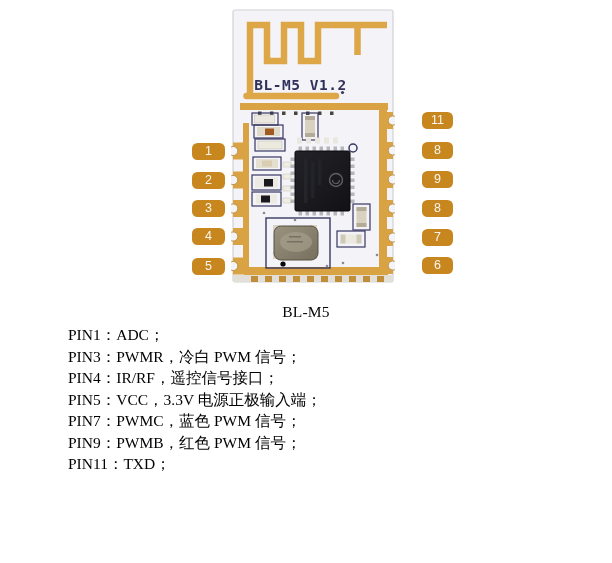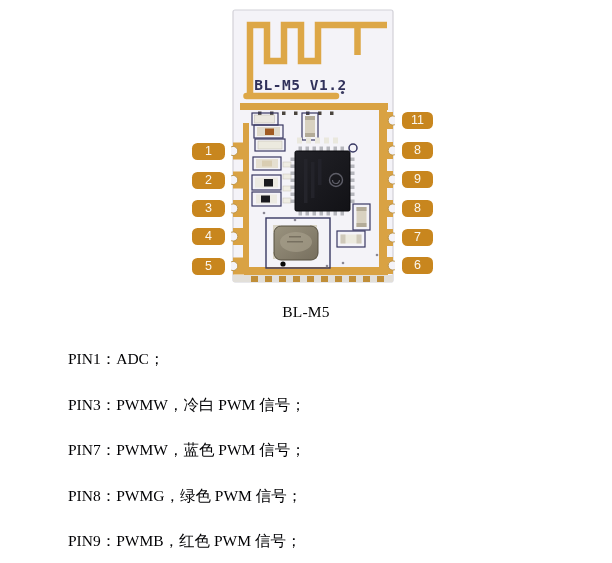--- a/index.html
+++ b/index.html
@@ -8,30 +8,30 @@
     font-family:"Liberation Serif","DejaVu Serif",serif;
   }
   .figure{position:absolute;left:0;top:0;width:558px;height:300px;}
   .pcb-svg{position:absolute;left:231px;top:6px;}
   .badge{
     position:absolute;height:17px;border-radius:5.5px;background:#C8861E;
     color:#FAF6EE;font-family:"Liberation Sans","DejaVu Sans",sans-serif;
     font-size:12.5px;line-height:17px;text-align:center;
   }
   .badge-left{left:192px;width:33px;}
-  .badge-right{left:402px;width:31px;}
+  .badge-right{left:422px;width:31px;}
   .caption{
     position:absolute;left:0;top:303px;width:612px;text-align:center;
     font-size:15.5px;color:#050505;letter-spacing:.2px;font-family:Liberation Serif, serif;
   }
   .pin-list{
     position:absolute;left:68px;top:324px;width:460px;
     font-size:15.5px;line-height:21.5px;color:#000003;
   }
-  .pin-line{white-space:pre;margin-top:24px;}
+  .pin-line{white-space:pre;}
 </style>
 </head>
 <body>
 
 <div class="figure">
 
   <svg class="pcb-svg" width="164" height="279" viewBox="0 0 164 279">
     <defs>
       <linearGradient id="xtal" x1="0" y1="0" x2="1" y2="1">
         <stop offset="0" stop-color="#9A937F"></stop>
@@ -239,17 +239,19 @@
   <div class="badge badge-right" style="top:171px">9</div>
   <div class="badge badge-right" style="top:200px">8</div>
   <div class="badge badge-right" style="top:229px">7</div>
   <div class="badge badge-right" style="top:257px">6</div>
 </div>
 
 <div class="caption">BL-M5</div>
 
 <div class="pin-list">
   <div class="pin-line">PIN1：ADC；</div>
-  <div class="pin-line">PIN3：PWMW，冷白 PWM 信号；</div>
-  <div class="pin-line">PIN7：PWMW，蓝色 PWM 信号；</div>
-  <div class="pin-line">PIN8：PWMG，绿色 PWM 信号；</div>
+  <div class="pin-line">PIN3：PWMR，冷白 PWM 信号；</div>
+  <div class="pin-line">PIN4：IR/RF，遥控信号接口；</div>
+  <div class="pin-line">PIN5：VCC，3.3V 电源正极输入端；</div>
+  <div class="pin-line">PIN7：PWMC，蓝色 PWM 信号；</div>
   <div class="pin-line">PIN9：PWMB，红色 PWM 信号；</div>
+  <div class="pin-line">PIN11：TXD；</div>
 </div>
 
 </body></html>

